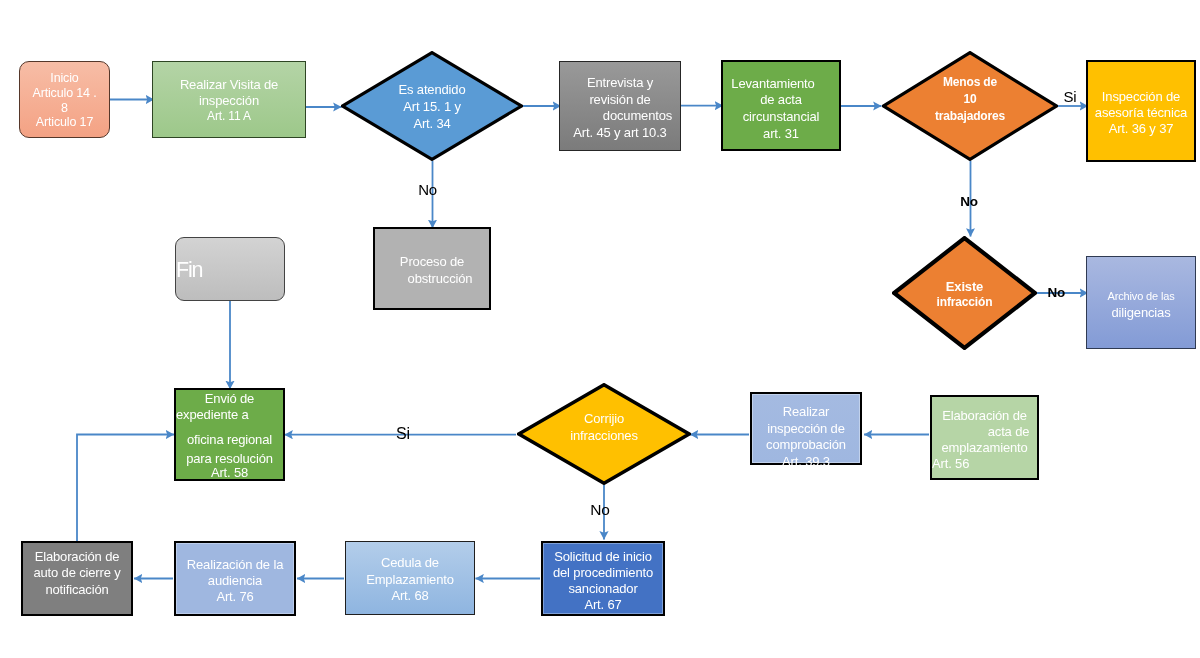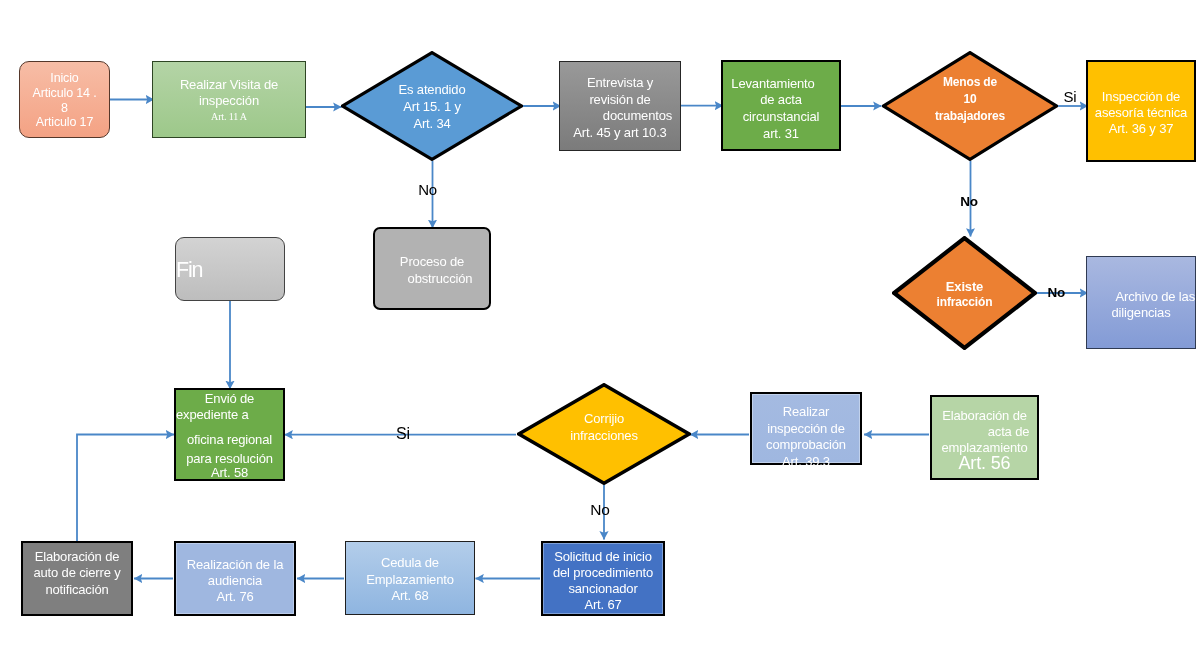--- a/index.html
+++ b/index.html
@@ -60,21 +60,21 @@
         <div class="ln" style="position: absolute; left: 0px; right: 0px; text-align: center; font-size: 12.5px; line-height: 12.5px; top: 9.5375px;">Inicio</div>
         <div class="ln" style="position: absolute; left: 0px; right: 0px; text-align: center; font-size: 12.5px; line-height: 12.5px; top: 24.7375px;">Articulo  14 .</div>
         <div class="ln" style="position: absolute; left: 0px; right: 0px; text-align: center; font-size: 12.5px; line-height: 12.5px; top: 39.5375px;">8</div>
         <div class="ln" style="position: absolute; left: 0px; right: 0px; text-align: center; font-size: 12.5px; line-height: 12.5px; top: 54.2375px;">Articulo 17</div>
       </div>
     </div>
     <div class="node rect" style="left: 152px; top: 61px; width: 154px; height: 77px; background: linear-gradient(rgb(180, 212, 166) 0%, rgb(157, 200, 138) 100%); border-color: rgb(46, 69, 36); border-width: 1.4px;">
       <div class="lblwrap">
         <div class="ln" style="position: absolute; left: 0px; right: 0px; text-align: center; font-size: 13px; line-height: 13px; top: 15.599px;">Realizar Visita de</div>
         <div class="ln" style="position: absolute; left: 0px; right: 0px; text-align: center; font-size: 13px; line-height: 13px; top: 32.299px;">inspección</div>
-        <div class="ln" style="position: absolute; left: 0px; right: 0px; text-align: center; font-size: 10px; line-height: 13px; top: 48.299px; font-family: Liberation Serif, serif;">Art. 11 A</div>
+        <div class="ln" style="position: absolute; left: 0px; right: 0px; text-align: center; font-size: 12px; line-height: 13px; top: 48.299px;">Art. 11 A</div>
       </div>
     </div>
     <div class="dia" style="left: 341px; top: 51px; width: 182px; height: 110px;">
       <svg width="182" height="110" viewBox="0 0 182 110">
         <polygon points="91,1.6 180.4,55 91,108.4 1.6,55" fill="#5A9BD5" stroke="#000000" stroke-width="3.2" stroke-linejoin="miter"></polygon>
       </svg>
       <div class="lblwrap">
         <div class="ln" style="position: absolute; left: 0px; right: 0px; text-align: center; font-size: 13px; line-height: 13px; top: 31.599px;">Es atendido</div>
         <div class="ln" style="position: absolute; left: 0px; right: 0px; text-align: center; font-size: 13px; line-height: 13px; top: 48.999px;">Art 15. 1 y</div>
         <div class="ln" style="position: absolute; left: 0px; right: 0px; text-align: center; font-size: 13px; line-height: 13px; top: 65.899px;">Art. 34</div>
@@ -106,38 +106,38 @@
         <div class="ln" style="position: absolute; left: 0px; right: 0px; text-align: center; font-size: 12px; line-height: 12px; top: 58.776px; font-weight: bold;">trabajadores</div>
       </div>
     </div>
     <div class="node rect" style="left: 1086px; top: 60px; width: 110px; height: 102px; background: rgb(255, 192, 0); border-color: rgb(0, 0, 0); border-width: 2.4px;">
       <div class="lblwrap">
         <div class="ln" style="position: absolute; left: 0px; right: 0px; text-align: center; font-size: 13px; line-height: 13px; top: 28.099px;">Inspección de</div>
         <div class="ln" style="position: absolute; left: 0px; right: 0px; text-align: center; font-size: 13px; line-height: 13px; top: 44.299px;">asesoría técnica</div>
         <div class="ln" style="position: absolute; left: 0px; right: 0px; text-align: center; font-size: 13px; line-height: 13px; top: 60.199px;">Art. 36 y 37</div>
       </div>
     </div>
-    <div class="node rect" style="left: 373px; top: 227px; width: 118px; height: 83px; background: rgb(178, 178, 178); border-color: rgb(0, 0, 0); border-width: 2.4px; border-radius: 7px;">
+    <div class="node rect" style="left: 373px; top: 227px; width: 118px; height: 83px; background: rgb(178, 178, 178); border-color: rgb(0, 0, 0); border-width: 2.4px;">
       <div class="lblwrap">
         <div class="ln" style="position: absolute; left: 0px; right: 0px; text-align: center; font-size: 13px; line-height: 13px; top: 26.399px;">Proceso de</div>
         <div class="ln" style="position: absolute; left: 0px; right: 0px; text-align: center; font-size: 13px; line-height: 13px; top: 42.899px; padding-left: 16px;">obstrucción</div>
       </div>
     </div>
     <div class="dia" style="left: 892px; top: 236px; width: 145px; height: 114px;">
       <svg width="145" height="114" viewBox="0 0 145 114">
         <polygon points="72.5,2.1 142.9,57 72.5,111.9 2.1,57" fill="#EC8032" stroke="#000000" stroke-width="4.2" stroke-linejoin="miter"></polygon>
       </svg>
       <div class="lblwrap">
         <div class="ln" style="position: absolute; left: 0px; right: 0px; text-align: center; font-size: 13px; line-height: 13px; top: 43.699px; font-weight: bold;">Existe</div>
         <div class="ln" style="position: absolute; left: 0px; right: 0px; text-align: center; font-size: 12px; line-height: 12px; top: 59.876px; font-weight: bold;">infracción</div>
       </div>
     </div>
     <div class="node rect" style="left: 1086px; top: 256px; width: 110px; height: 93px; background: linear-gradient(rgb(169, 184, 224) 0%, rgb(131, 155, 214) 100%); border-color: rgb(47, 58, 82); border-width: 1.4px;">
       <div class="lblwrap">
-        <div class="ln" style="position: absolute; left: 0px; right: 0px; text-align: right; font-size: 13px; line-height: 13px; top: 32.799px;">Archivo de las</div>
+        <div class="ln" style="position: absolute; left: 0px; right: 0px; text-align: center; font-size: 11px; line-height: 13px; top: 32.799px;">Archivo de las</div>
         <div class="ln" style="position: absolute; left: 0px; right: 0px; text-align: center; font-size: 13px; line-height: 13px; top: 48.799px;">diligencias</div>
       </div>
     </div>
     <div class="node rect rounded" style="left: 175px; top: 237px; width: 110px; height: 64px; background: linear-gradient(rgb(211, 211, 211) 0%, rgb(189, 189, 189) 100%); border-color: rgb(67, 67, 67); border-width: 1.5px; border-radius: 9px;">
       <div class="lblwrap">
         <div class="ln" style="position: absolute; left: 0px; right: 0px; text-align: left; font-size: 21.5px; line-height: 21.5px; top: 22.2445px; letter-spacing: -1.15px;">Fin</div>
       </div>
     </div>
     <div class="node rect" style="left: 174px; top: 388px; width: 111px; height: 93px; background: rgb(109, 172, 73); border-color: rgb(0, 0, 0); border-width: 2.4px;">
       <div class="lblwrap">
@@ -164,21 +164,21 @@
         <div class="ln" style="position: absolute; left: 0px; right: 0px; text-align: center; font-size: 13px; line-height: 13px; top: 27.599px;">inspección de</div>
         <div class="ln" style="position: absolute; left: 0px; right: 0px; text-align: center; font-size: 13px; line-height: 13px; top: 44.199px;">comprobación</div>
         <div class="ln" style="position: absolute; left: 0px; right: 0px; text-align: center; font-size: 13px; line-height: 13px; top: 60.799px;">Art. 39.3</div>
       </div>
     </div>
     <div class="node rect" style="left: 930px; top: 395px; width: 109px; height: 85px; background: rgb(182, 213, 166); border-color: rgb(0, 0, 0); border-width: 2.4px;">
       <div class="lblwrap">
         <div class="ln" style="position: absolute; left: 0px; right: 0px; text-align: center; font-size: 13px; line-height: 13px; top: 12.499px;">Elaboración de</div>
         <div class="ln" style="position: absolute; left: 0px; right: 0px; text-align: center; font-size: 13px; line-height: 13px; top: 27.999px; padding-left: 48px;">acta de</div>
         <div class="ln" style="position: absolute; left: 0px; right: 0px; text-align: center; font-size: 13px; line-height: 13px; top: 44.199px;">emplazamiento</div>
-        <div class="ln" style="position: absolute; left: 0px; right: 0px; text-align: center; font-size: 18px; line-height: 13px; top: 60.299px;">Art. 56</div>
+        <div class="ln" style="position: absolute; left: 0px; right: 0px; text-align: left; font-size: 13px; line-height: 13px; top: 60.299px;">Art. 56</div>
       </div>
     </div>
     <div class="node rect" style="left: 21px; top: 541px; width: 112px; height: 75px; background: rgb(127, 127, 127); border-color: rgb(0, 0, 0); border-width: 2.4px;">
       <div class="lblwrap">
         <div class="ln" style="position: absolute; left: 0px; right: 0px; text-align: center; font-size: 13px; line-height: 13px; top: 6.599px;">Elaboración de</div>
         <div class="ln" style="position: absolute; left: 0px; right: 0px; text-align: center; font-size: 13px; line-height: 13px; top: 23.299px;">auto de cierre y</div>
         <div class="ln" style="position: absolute; left: 0px; right: 0px; text-align: center; font-size: 13px; line-height: 13px; top: 39.899px;">notificación</div>
       </div>
     </div>
     <div class="node rect" style="left: 174px; top: 541px; width: 122px; height: 75px; background: rgb(159, 183, 224); border-color: rgb(0, 0, 0); border-width: 2.4px; box-shadow: rgb(188, 205, 235) 0px 0px 0px 1px inset;">

